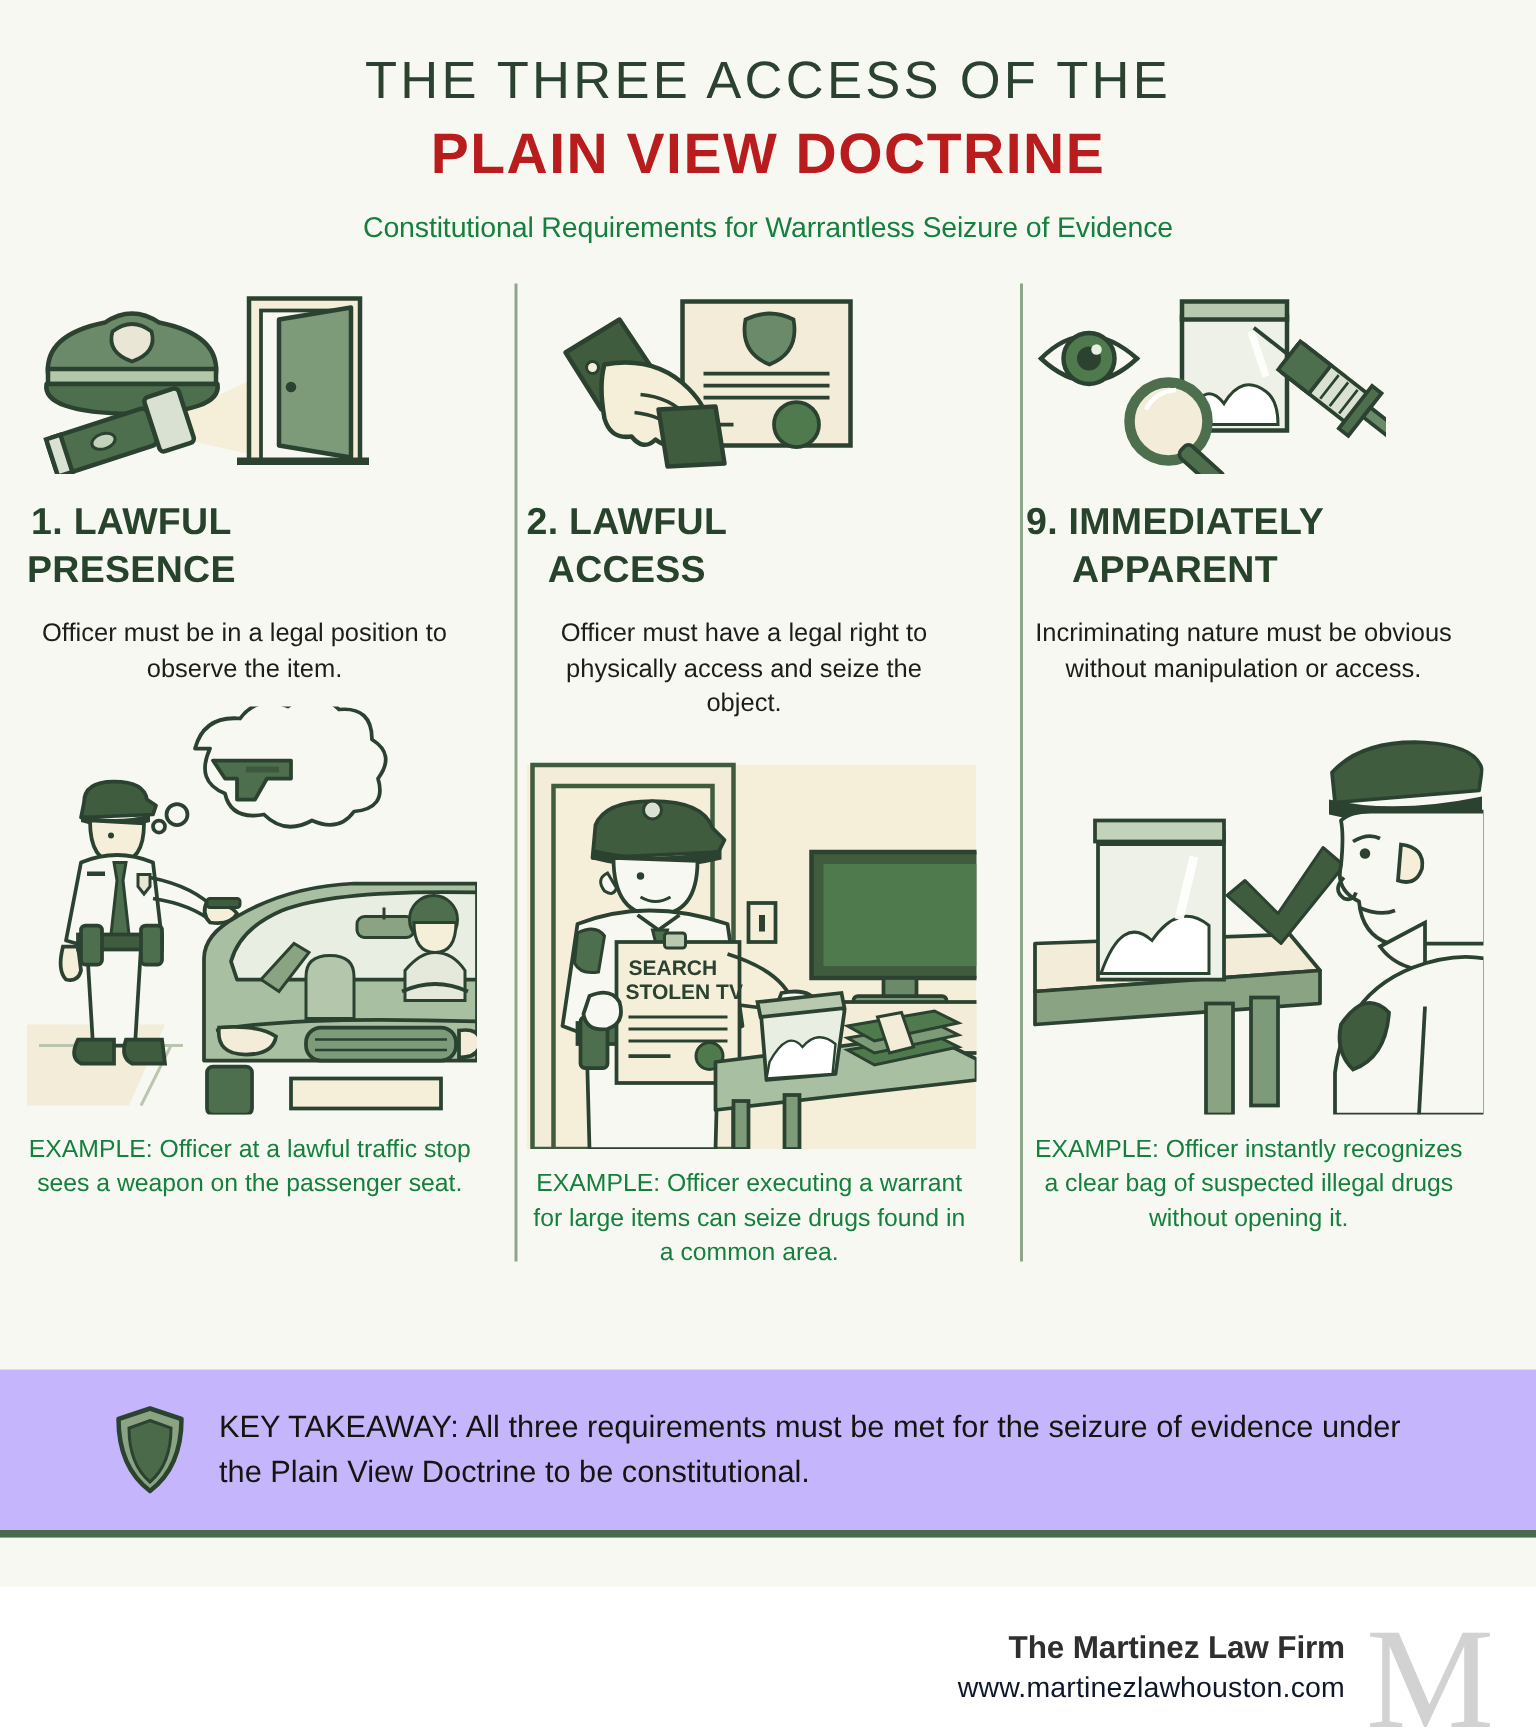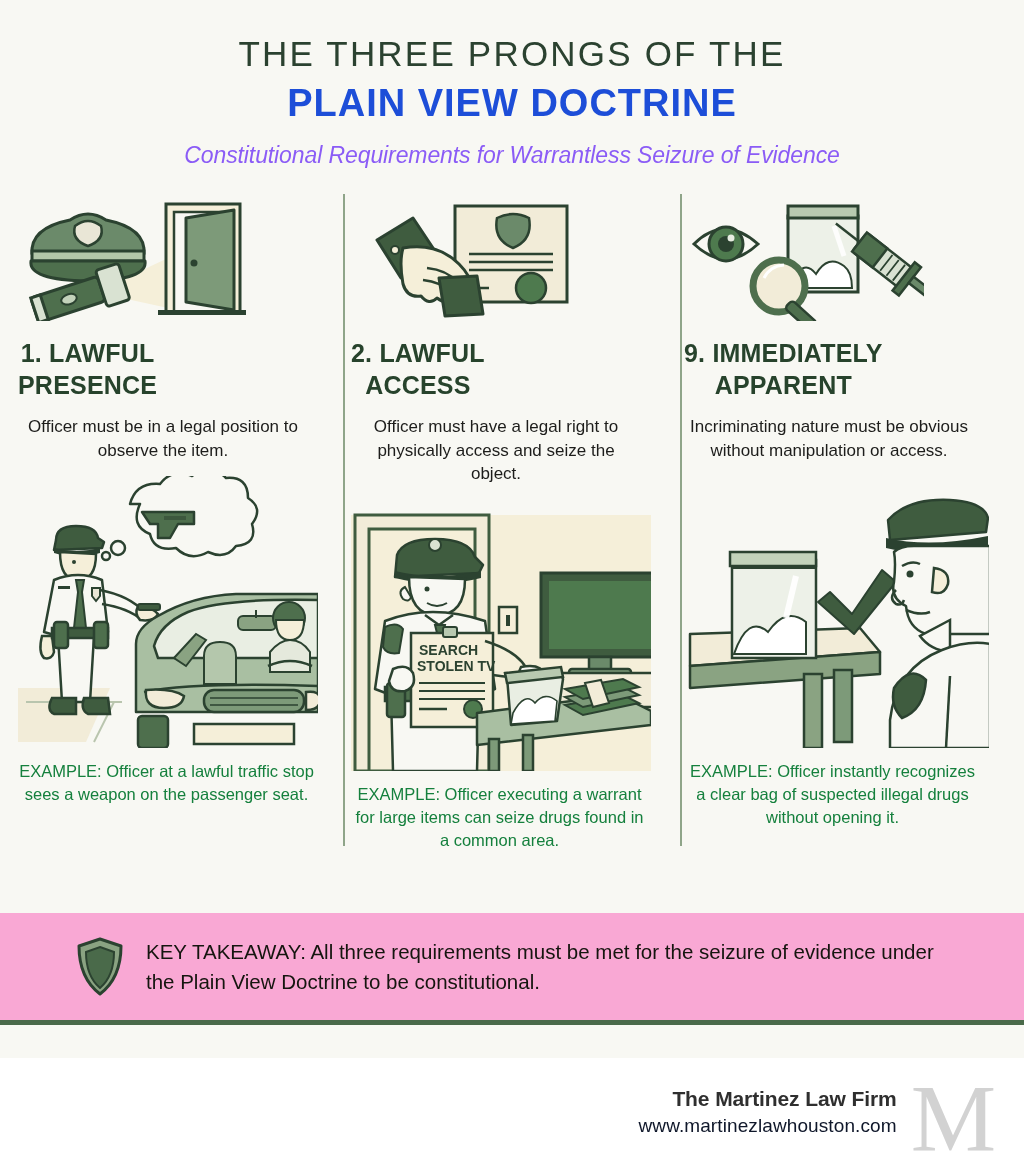--- a/index.html
+++ b/index.html
@@ -28,32 +28,31 @@
   .title-line1 {
     font-size: 35px;
     letter-spacing: 2.2px;
     color: #2b4230;
     font-weight: 400;
     line-height: 1.16;
   }
   .title-line2 {
     font-size: 38px;
     letter-spacing: 1.0px;
-    color: #1d4ed8;
+    color: #b91c1c;
     font-weight: 700;
     line-height: 1.18;
     margin-top: 6px;
   }
   .subtitle {
     margin-top: 17px;
-    font-size: 23px;
-    color: #8b5cf6;
+    font-size: 19px;
+    color: #15803d;
     font-weight: 400;
     letter-spacing: -0.1px;
-    font-style: italic;
   }
 
   
   .columns {
     position: relative;
     display: flex;
     margin-top: 25px;
     height: 655px;
   }
   .col {
@@ -115,21 +114,21 @@
     max-width: 300px;
   }
 
   
   .takeaway {
     position: absolute;
     left: 0;
     top: 913px;
     width: 1024px;
     height: 112px;
-    background: #f9a8d4;
+    background: #c4b5fd;
     border-bottom: 5px solid #4a6a4a;
     box-sizing: border-box;
     display: flex;
     align-items: center;
   }
   .shield-wrap {
     margin-left: 76px;
     margin-right: 22px;
     flex: 0 0 auto;
     display: flex;
@@ -182,21 +181,21 @@
     color: #d2d2d2;
     font-weight: 400;
   }
 </style>
 </head>
 <body>
 
 <div class="poster">
 
   <div class="header">
-    <div class="title-line1">THE THREE PRONGS OF THE</div>
+    <div class="title-line1">THE THREE ACCESS OF THE</div>
     <div class="title-line2">PLAIN VIEW DOCTRINE</div>
     <div class="subtitle">Constitutional Requirements for Warrantless Seizure of Evidence</div>
   </div>
 
   <div class="columns">
 
     <div class="divider d1"></div>
     <div class="divider d2"></div>
 
     <div class="col">

